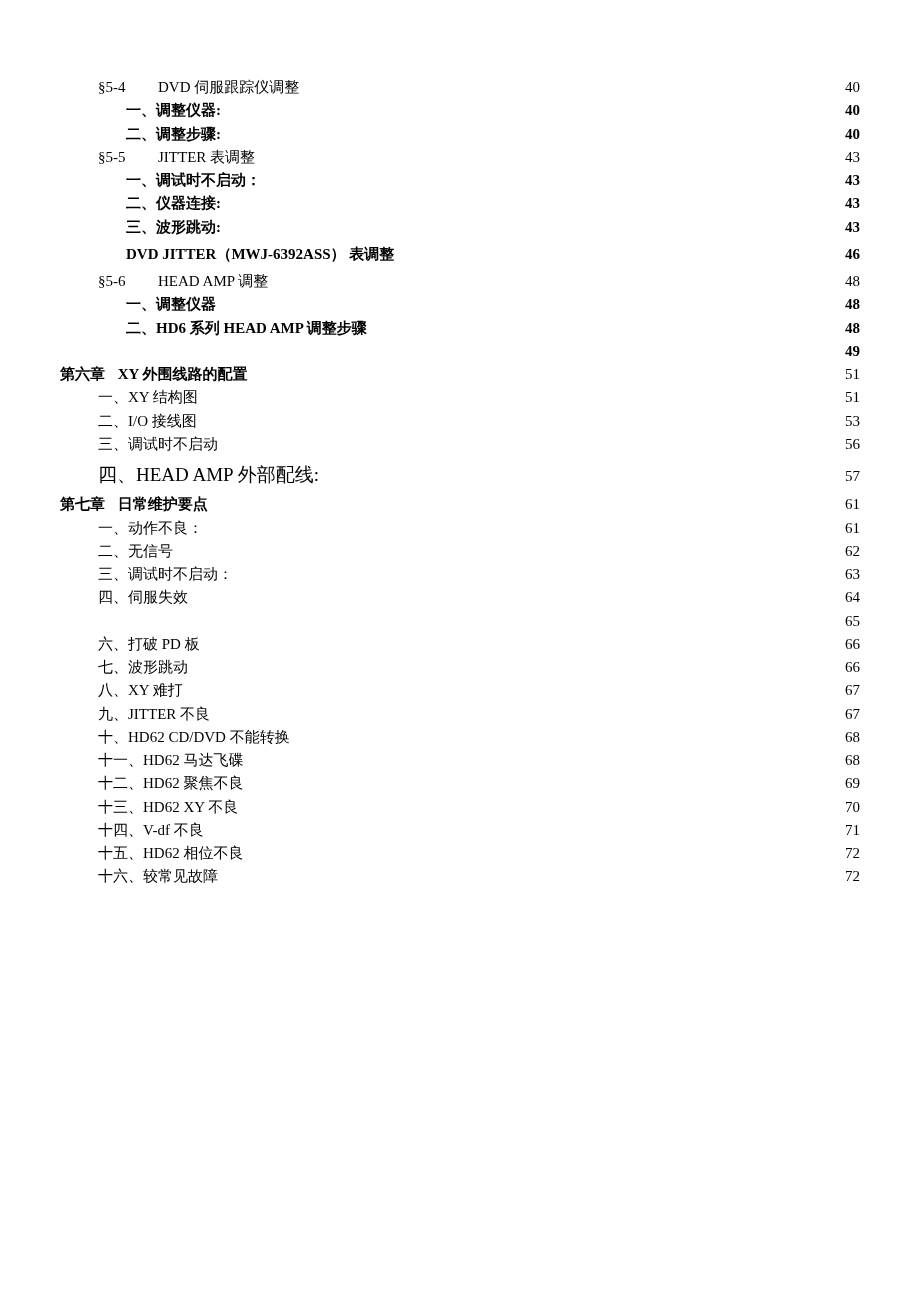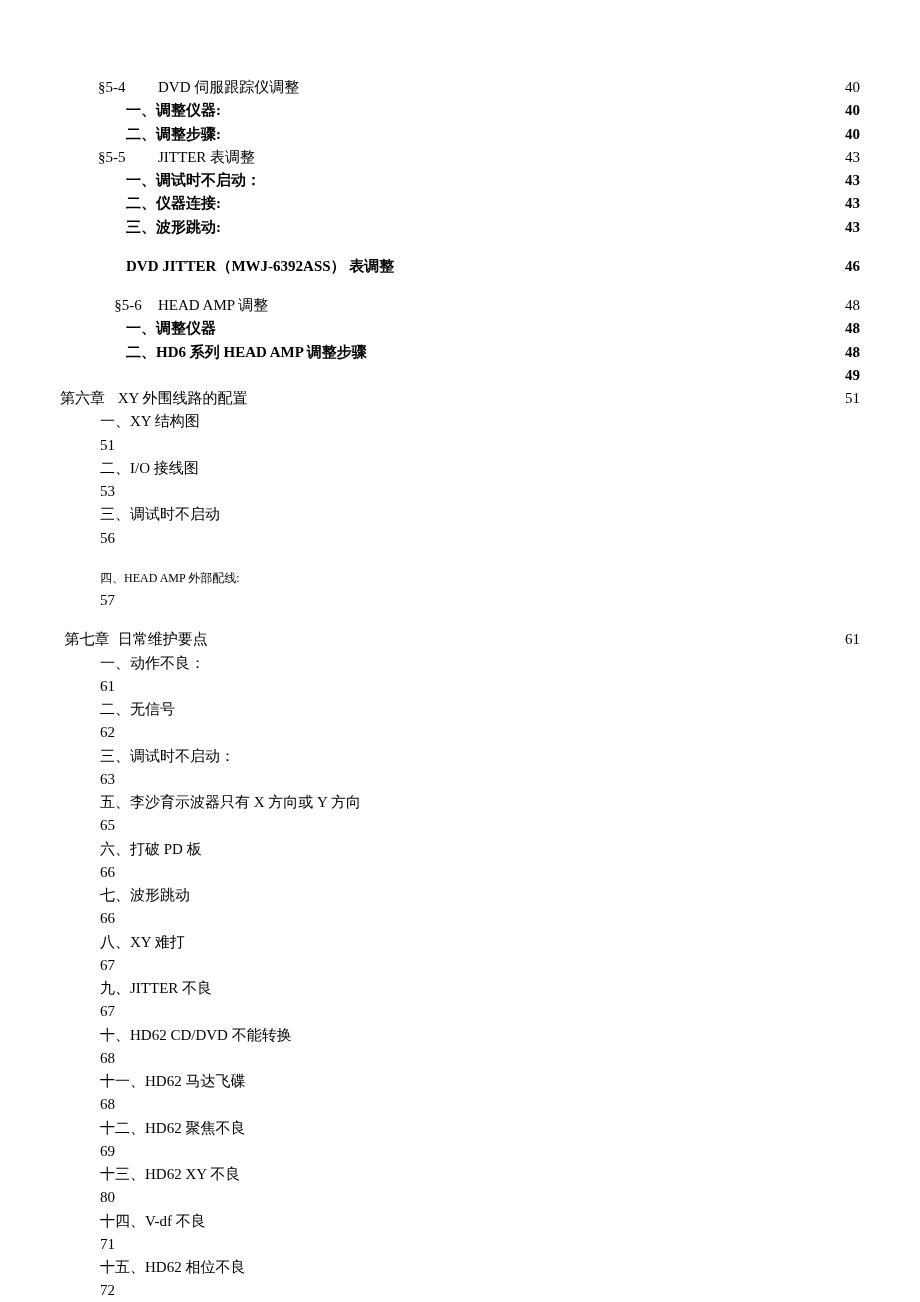--- a/index.html
+++ b/index.html
@@ -46,48 +46,46 @@
     }
     .indent-section {
       padding-left: 38px;
     }
     .indent-sub1 {
       padding-left: 66px;
       font-weight: bold;
     }
     .indent-sub2 {
       padding-left: 38px;
-      flex-direction: column;
     }
     .chapter {
-      font-weight: normal;
+      font-weight: bold;
     }
     .chapter-row {
       padding-left: 0;
     }
     .gap-above {
-      margin-top: 16px;
-      text-align: center;
+      margin-top: 4px;
     }
     .section-num {
       display: inline-block;
     }
     .section-title {
       display: inline-block;
     }
     .chapter-num {
       display: inline-block;
       min-width: 54px;
     }
     .section-wrap {
       display: inline-block;
       min-width: 60px;
     }
     .slightly-bigger {
-      font-size: 12px;
+      font-size: 19px;
     }
   </style>
 </head>
 <body>
 
 <div class="toc" id="toc-root">
     <div class="toc-row indent-section">
       <span class="toc-label"><span class="section-wrap section-num">§5-4</span><span class="section-title">DVD 伺服跟踪仪调整</span></span>
       <span class="toc-dots"></span>
       <span class="toc-page">40</span>
@@ -185,21 +183,25 @@
       <span class="toc-label"><span class="section-title">二、无信号</span></span>
       <span class="toc-dots"></span>
       <span class="toc-page">62</span>
     </div>
     <div class="toc-row indent-sub2">
       <span class="toc-label"><span class="section-title">三、调试时不启动：</span></span>
       <span class="toc-dots"></span>
       <span class="toc-page">63</span>
     </div>
     <div class="toc-row indent-sub2">
-      <span class="toc-label"><span class="section-title">五、李沙育示波器只有 X 方向或 Y 方向</span></span>
+      <span class="toc-label"><span class="section-title">四、伺服失效</span></span>
+      <span class="toc-dots"></span>
+      <span class="toc-page">64</span>
+    </div>
+    <div class="toc-row indent-sub2">
       <span class="toc-dots"></span>
       <span class="toc-page">65</span>
     </div>
     <div class="toc-row indent-sub2">
       <span class="toc-label"><span class="section-title">六、打破 PD 板</span></span>
       <span class="toc-dots"></span>
       <span class="toc-page">66</span>
     </div>
     <div class="toc-row indent-sub2">
       <span class="toc-label"><span class="section-title">七、波形跳动</span></span>
@@ -227,21 +229,21 @@
       <span class="toc-page">68</span>
     </div>
     <div class="toc-row indent-sub2">
       <span class="toc-label"><span class="section-title">十二、HD62  聚焦不良</span></span>
       <span class="toc-dots"></span>
       <span class="toc-page">69</span>
     </div>
     <div class="toc-row indent-sub2">
       <span class="toc-label"><span class="section-title">十三、HD62 XY 不良</span></span>
       <span class="toc-dots"></span>
-      <span class="toc-page">80</span>
+      <span class="toc-page">70</span>
     </div>
     <div class="toc-row indent-sub2">
       <span class="toc-label"><span class="section-title">十四、V-df 不良</span></span>
       <span class="toc-dots"></span>
       <span class="toc-page">71</span>
     </div>
     <div class="toc-row indent-sub2">
       <span class="toc-label"><span class="section-title">十五、HD62 相位不良</span></span>
       <span class="toc-dots"></span>
       <span class="toc-page">72</span>

